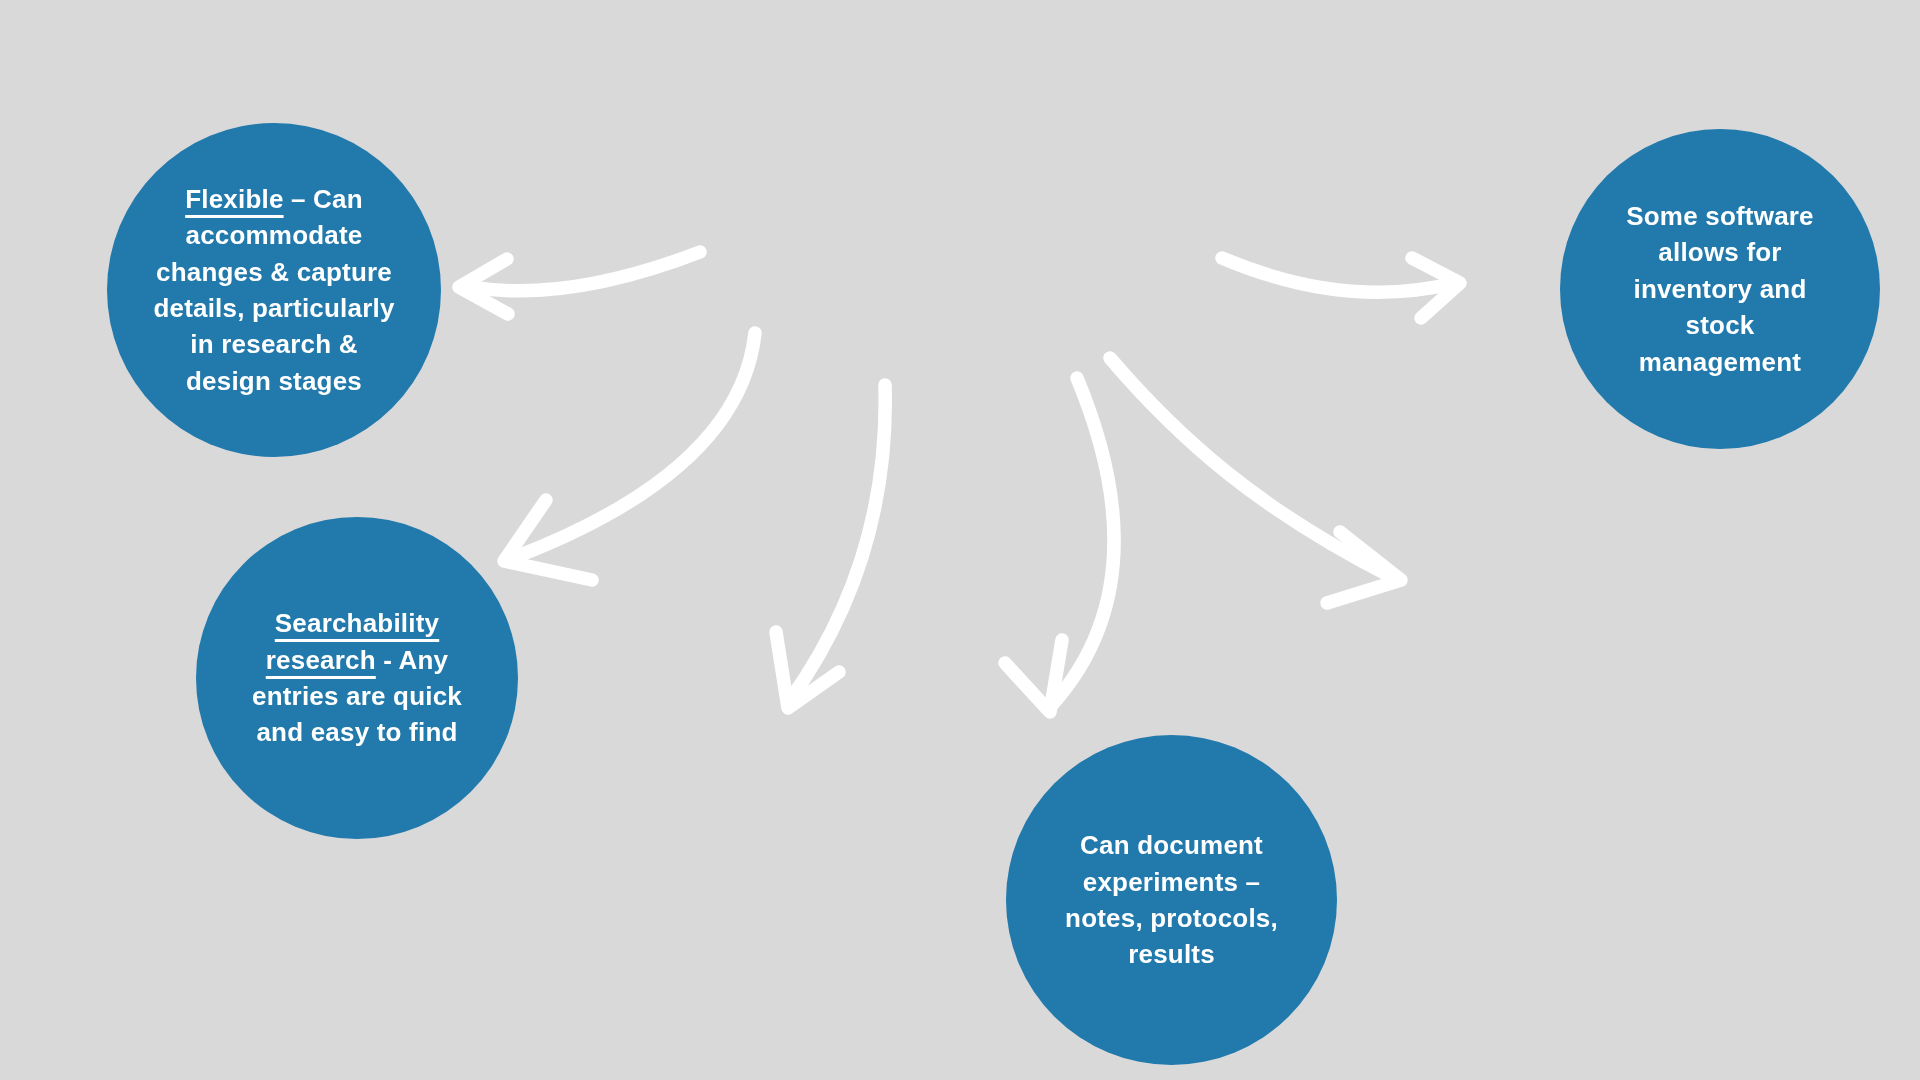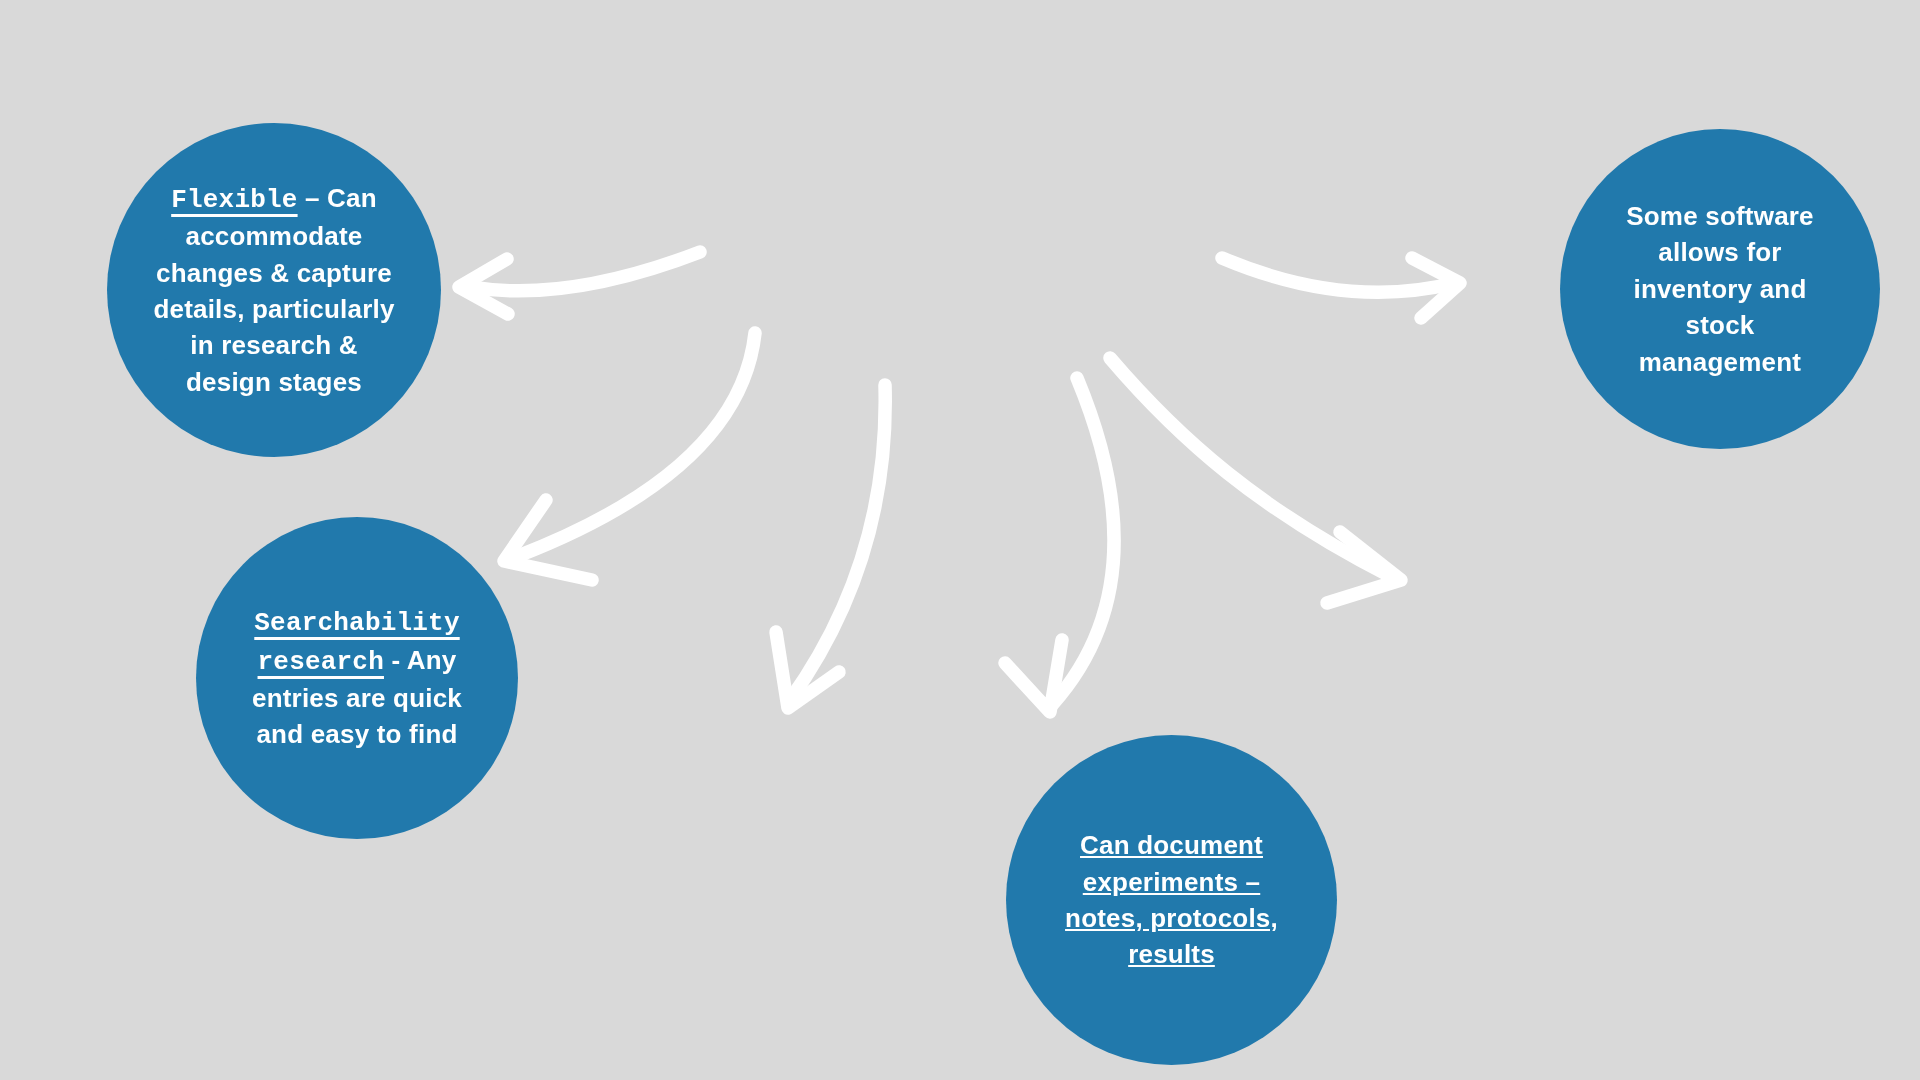--- a/index.html
+++ b/index.html
@@ -23,33 +23,32 @@
   .node-text{
     white-space:pre-line;
     font-size:26px;
     line-height:1.40;
     letter-spacing:0.2px;
   }
   .lead{
     text-decoration:underline;
     text-decoration-thickness:3px;
     text-underline-offset:7px;
-    font-family:Liberation Mono, monospace;
   }
   .center-ellipse{
     left:702px;top:10px;width:516px;height:372px;
   }
   .center-title{
     font-size:49px;line-height:1.1;letter-spacing:0.5px;
   }
   .n-flexible     {left:107px; top:123px; width:334px; height:334px;}
   .n-software     {left:1560px;top:129px; width:320px; height:320px;}
   .n-searchability{left:196px; top:517px; width:322px; height:322px;}
   .n-automation   {left:564px; top:735px; width:331px; height:330px;}
-  .n-document     {left:1006px;top:735px; width:331px; height:330px;text-decoration:underline;}
+  .n-document     {left:1006px;top:735px; width:331px; height:330px;}
   .n-digital      {left:1384px;top:517px; width:322px; height:322px;}
 </style>
 </head>
 <body>
 
 <div class="canvas">
 
   <svg class="arrows" viewBox="0 0 1920 1080" xmlns="http://www.w3.org/2000/svg">
 
     <g>

